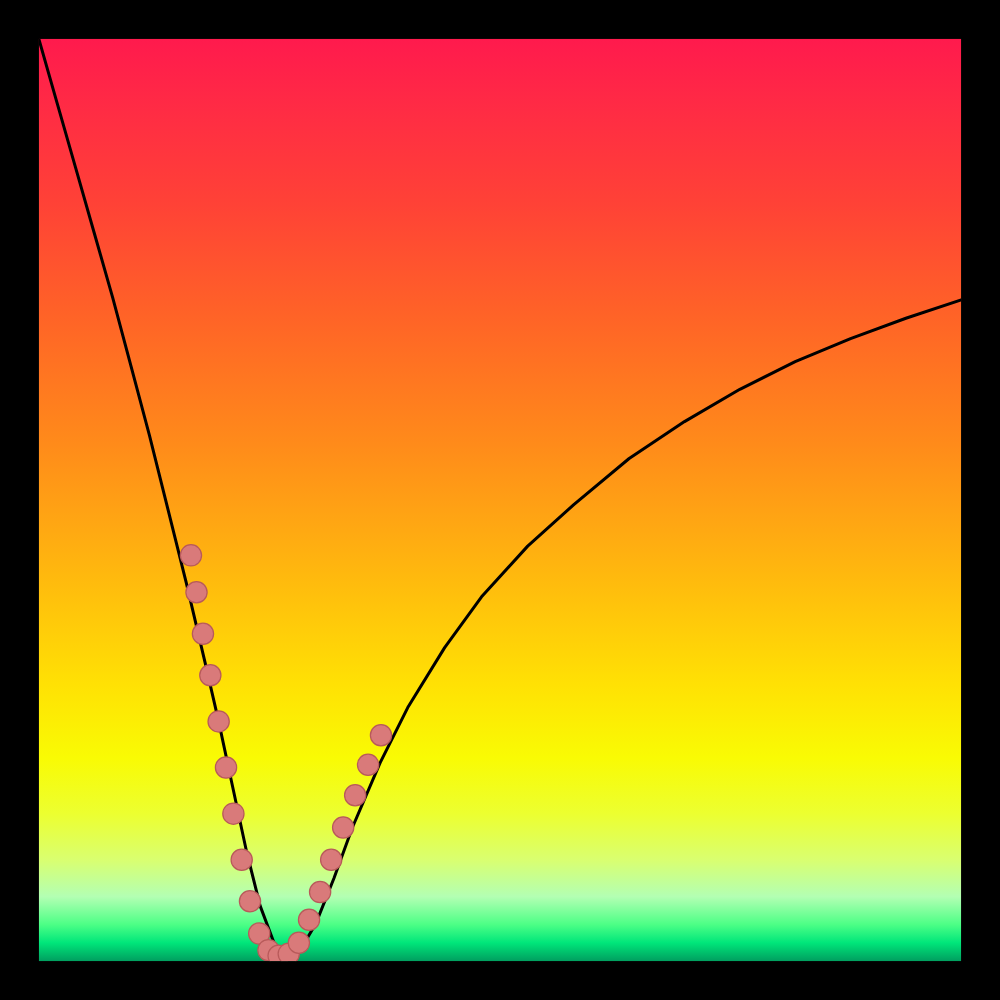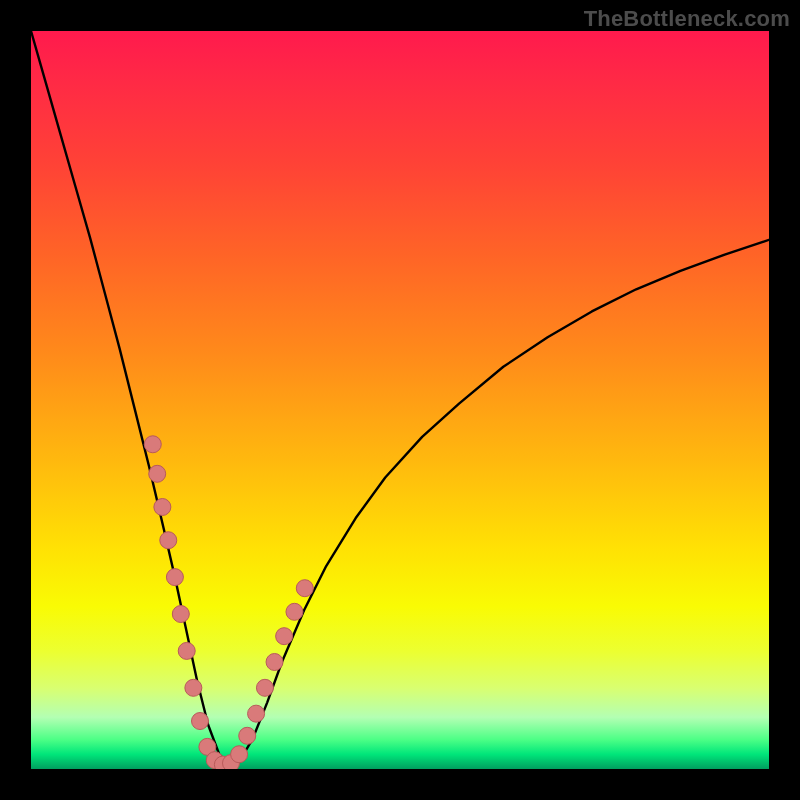--- a/index.html
+++ b/index.html
@@ -50,14 +50,13 @@
           <circle cx="225.09" cy="682.65" r="8.5" fill="#d97a7a" stroke="#b85a5a" stroke-width="1"></circle>
           <circle cx="233.946" cy="656.8199999999999" r="8.5" fill="#d97a7a" stroke="#b85a5a" stroke-width="1"></circle>
           <circle cx="243.54000000000002" cy="630.99" r="8.5" fill="#d97a7a" stroke="#b85a5a" stroke-width="1"></circle>
           <circle cx="253.134" cy="605.16" r="8.5" fill="#d97a7a" stroke="#b85a5a" stroke-width="1"></circle>
           <circle cx="263.466" cy="580.806" r="8.5" fill="#d97a7a" stroke="#b85a5a" stroke-width="1"></circle>
           <circle cx="273.798" cy="557.19" r="8.5" fill="#d97a7a" stroke="#b85a5a" stroke-width="1"></circle>
         </g>
     </svg>
   </div>
 
-  <div class="watermark">TheBottleneck.com</div>
 </div>
 
 </body></html>

